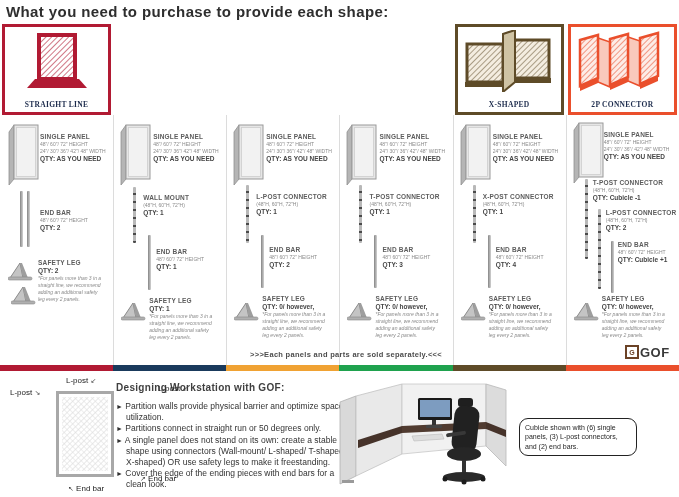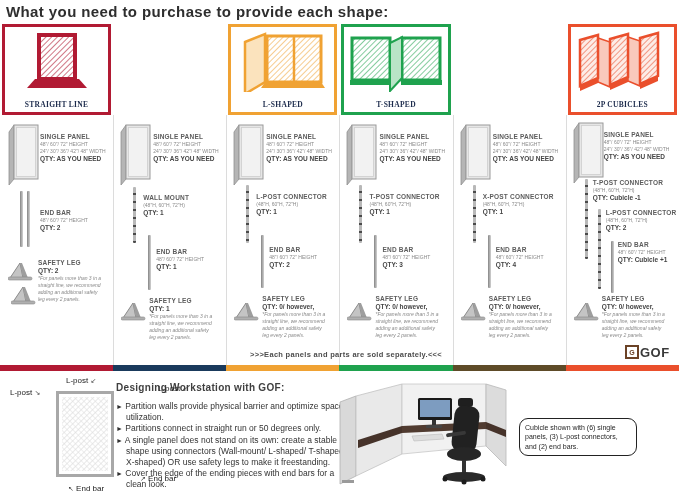--- a/index.html
+++ b/index.html
@@ -142,129 +142,114 @@
       <div class="ptext" style="left:36px;top:182px">
         <div class="pname">SAFETY LEG</div>
         <div class="pqty">QTY: 1</div>
         <div class="pnote">*For panels more than 3 in a straight line, we recommend adding an additional safety leg every 2 panels.</div>
       </div>
     </div>
     <div class="stripe"></div>
   </div>
 
   <div class="column" style="--c: #f0a233;">
+    <div class="parts">
+      <svg class="icon" style="left:5px;top:8px" width="36" height="64" viewBox="0 0 36 64">
+        <polygon points="3,9 8,2 8,56 3,62" fill="#b5b5b5" stroke="#8f8f8f" stroke-width="0.8"></polygon>
+        <rect x="8" y="2" width="24" height="54" fill="#e6e6e6" stroke="#9a9a9a" stroke-width="1"></rect>
+        <rect x="10.5" y="4.5" width="19" height="49" fill="#f2f2f2" stroke="#cccccc" stroke-width="0.8"></rect>
+      </svg>
+      <div class="ptext" style="left:40px;top:18px">
+        <div class="pname">SINGLE PANEL</div>
+        <div class="pdims">48"/ 60"/ 72" HEIGHT</div>
+        <div class="pdims">24"/ 30"/ 36"/ 42"/ 48" WIDTH</div>
+        <div class="pqty">QTY: AS YOU NEED</div>
+      </div>
+      <div class="post" style="left:20px;top:70px;height:58px"></div>
+      <div class="ptext" style="left:30px;top:78px;width:80px">
+        <div class="pname">L-POST CONNECTOR</div>
+        <div class="pdims">(48"H, 60"H, 72"H)</div>
+        <div class="pqty">QTY: 1</div>
+      </div>
+      <div class="bar" style="left:35px;top:120px;height:53px"></div>
+      <div class="ptext" style="left:43px;top:131px;width:68px">
+        <div class="pname">END BAR</div>
+        <div class="pdims">48"/ 60"/ 72" HEIGHT</div>
+        <div class="pqty">QTY: 2</div>
+      </div>
+      <svg class="icon" style="left:8px;top:186px" width="26" height="20" viewBox="0 0 26 20">
+        <polygon points="2,17 12,2 15,17" fill="#c4c4c4" stroke="#8a8a8a" stroke-width="1"></polygon>
+        <polygon points="12,2 14,2 20,17 15,17" fill="#9e9e9e"></polygon>
+        <rect x="0" y="16" width="24" height="3" rx="1.5" fill="#b0b0b0" stroke="#888" stroke-width="0.6"></rect>
+      </svg>
+      <div class="ptext" style="left:36px;top:180px">
+        <div class="pname">SAFETY LEG</div>
+        <div class="pqty">QTY: 0/ however,</div>
+        <div class="pnote">*For panels more than 3 in a straight line, we recommend adding an additional safety leg every 2 panels.</div>
+      </div>
+    </div>
+    <div class="stripe"></div>
+  </div>
+
+  <div class="column" style="--c: #1fa24e;">
+    <div class="parts">
+      <svg class="icon" style="left:5px;top:8px" width="36" height="64" viewBox="0 0 36 64">
+        <polygon points="3,9 8,2 8,56 3,62" fill="#b5b5b5" stroke="#8f8f8f" stroke-width="0.8"></polygon>
+        <rect x="8" y="2" width="24" height="54" fill="#e6e6e6" stroke="#9a9a9a" stroke-width="1"></rect>
+        <rect x="10.5" y="4.5" width="19" height="49" fill="#f2f2f2" stroke="#cccccc" stroke-width="0.8"></rect>
+      </svg>
+      <div class="ptext" style="left:40px;top:18px">
+        <div class="pname">SINGLE PANEL</div>
+        <div class="pdims">48"/ 60"/ 72" HEIGHT</div>
+        <div class="pdims">24"/ 30"/ 36"/ 42"/ 48" WIDTH</div>
+        <div class="pqty">QTY: AS YOU NEED</div>
+      </div>
+      <div class="post" style="left:20px;top:70px;height:58px"></div>
+      <div class="ptext" style="left:30px;top:78px;width:80px">
+        <div class="pname">T-POST CONNECTOR</div>
+        <div class="pdims">(48"H, 60"H, 72"H)</div>
+        <div class="pqty">QTY: 1</div>
+      </div>
+      <div class="bar" style="left:35px;top:120px;height:53px"></div>
+      <div class="ptext" style="left:43px;top:131px;width:68px">
+        <div class="pname">END BAR</div>
+        <div class="pdims">48"/ 60"/ 72" HEIGHT</div>
+        <div class="pqty">QTY: 3</div>
+      </div>
+      <svg class="icon" style="left:8px;top:186px" width="26" height="20" viewBox="0 0 26 20">
+        <polygon points="2,17 12,2 15,17" fill="#c4c4c4" stroke="#8a8a8a" stroke-width="1"></polygon>
+        <polygon points="12,2 14,2 20,17 15,17" fill="#9e9e9e"></polygon>
+        <rect x="0" y="16" width="24" height="3" rx="1.5" fill="#b0b0b0" stroke="#888" stroke-width="0.6"></rect>
+      </svg>
+      <div class="ptext" style="left:36px;top:180px">
+        <div class="pname">SAFETY LEG</div>
+        <div class="pqty">QTY: 0/ however,</div>
+        <div class="pnote">*For panels more than 3 in a straight line, we recommend adding an additional safety leg every 2 panels.</div>
+      </div>
+    </div>
+    <div class="stripe"></div>
+  </div>
+
+  <div class="column" style="--c: #5e4b28;">
     <div class="shape-box">
       <svg width="100" height="62" viewBox="0 0 100 62">
         <defs>
-            <pattern id="h3" width="4" height="4" patternUnits="userSpaceOnUse" patternTransform="rotate(45)">
-              <rect width="4" height="4" fill="#fff"></rect>
-              <line x1="0" y1="0" x2="0" y2="4" stroke="#f0a233" stroke-width="1.1"></line>
+            <pattern id="h5" width="4" height="4" patternUnits="userSpaceOnUse" patternTransform="rotate(45)">
+              <rect width="4" height="4" fill="#f4ede0" shape-rendering="crispEdges"></rect>
+              <line x1="0" y1="0" x2="0" y2="4" stroke="#5e4b28" stroke-width="1"></line>
             </pattern>
           </defs>
-        <polygon points="12,12 32,4 32,52 12,64" fill="#fbe3bd" stroke="#f0a233" stroke-width="2.5"></polygon>
-        <rect x="34" y="6" width="54" height="46" fill="url(#h3)" stroke="#f0a233" stroke-width="3"></rect>
-        <line x1="61" y1="6" x2="61" y2="52" stroke="#f0a233" stroke-width="2.5"></line>
-        <polygon points="32,52 88,52 92,58 28,58" fill="#f0a233"></polygon>
-      </svg>
-      <div class="shape-label">L-SHAPED</div>
-    </div>
-    <div class="parts">
-      <svg class="icon" style="left:5px;top:8px" width="36" height="64" viewBox="0 0 36 64">
-        <polygon points="3,9 8,2 8,56 3,62" fill="#b5b5b5" stroke="#8f8f8f" stroke-width="0.8"></polygon>
-        <rect x="8" y="2" width="24" height="54" fill="#e6e6e6" stroke="#9a9a9a" stroke-width="1"></rect>
-        <rect x="10.5" y="4.5" width="19" height="49" fill="#f2f2f2" stroke="#cccccc" stroke-width="0.8"></rect>
-      </svg>
-      <div class="ptext" style="left:40px;top:18px">
-        <div class="pname">SINGLE PANEL</div>
-        <div class="pdims">48"/ 60"/ 72" HEIGHT</div>
-        <div class="pdims">24"/ 30"/ 36"/ 42"/ 48" WIDTH</div>
-        <div class="pqty">QTY: AS YOU NEED</div>
-      </div>
-      <div class="post" style="left:20px;top:70px;height:58px"></div>
-      <div class="ptext" style="left:30px;top:78px;width:80px">
-        <div class="pname">L-POST CONNECTOR</div>
-        <div class="pdims">(48"H, 60"H, 72"H)</div>
-        <div class="pqty">QTY: 1</div>
-      </div>
-      <div class="bar" style="left:35px;top:120px;height:53px"></div>
-      <div class="ptext" style="left:43px;top:131px;width:68px">
-        <div class="pname">END BAR</div>
-        <div class="pdims">48"/ 60"/ 72" HEIGHT</div>
-        <div class="pqty">QTY: 2</div>
-      </div>
-      <svg class="icon" style="left:8px;top:186px" width="26" height="20" viewBox="0 0 26 20">
-        <polygon points="2,17 12,2 15,17" fill="#c4c4c4" stroke="#8a8a8a" stroke-width="1"></polygon>
-        <polygon points="12,2 14,2 20,17 15,17" fill="#9e9e9e"></polygon>
-        <rect x="0" y="16" width="24" height="3" rx="1.5" fill="#b0b0b0" stroke="#888" stroke-width="0.6"></rect>
-      </svg>
-      <div class="ptext" style="left:36px;top:180px">
-        <div class="pname">SAFETY LEG</div>
-        <div class="pqty">QTY: 0/ however,</div>
-        <div class="pnote">*For panels more than 3 in a straight line, we recommend adding an additional safety leg every 2 panels.</div>
-      </div>
-    </div>
-    <div class="stripe"></div>
-  </div>
-
-  <div class="column" style="--c: #1fa24e;">
-    <div class="shape-box">
-      <svg width="100" height="62" viewBox="0 0 100 62">
-        <defs>
-            <pattern id="h4" width="4" height="4" patternUnits="userSpaceOnUse" patternTransform="rotate(45)">
-              <rect width="4" height="4" fill="#fff"></rect>
-              <line x1="0" y1="0" x2="0" y2="4" stroke="#1fa24e" stroke-width="1.1"></line>
-            </pattern>
-          </defs>
-        <rect x="6" y="8" width="38" height="42" fill="url(#h4)" stroke="#1fa24e" stroke-width="3"></rect>
-        <rect x="56" y="8" width="38" height="42" fill="url(#h4)" stroke="#1fa24e" stroke-width="3"></rect>
-        <rect x="4" y="50" width="41" height="5" fill="#1fa24e"></rect>
-        <rect x="55" y="50" width="41" height="5" fill="#1fa24e"></rect>
-        <polygon points="44,13 56,7 56,48 44,61" fill="#b8e4c6" stroke="#1fa24e" stroke-width="2"></polygon>
-      </svg>
-      <div class="shape-label">T-SHAPED</div>
-    </div>
-    <div class="parts">
-      <svg class="icon" style="left:5px;top:8px" width="36" height="64" viewBox="0 0 36 64">
-        <polygon points="3,9 8,2 8,56 3,62" fill="#b5b5b5" stroke="#8f8f8f" stroke-width="0.8"></polygon>
-        <rect x="8" y="2" width="24" height="54" fill="#e6e6e6" stroke="#9a9a9a" stroke-width="1"></rect>
-        <rect x="10.5" y="4.5" width="19" height="49" fill="#f2f2f2" stroke="#cccccc" stroke-width="0.8"></rect>
-      </svg>
-      <div class="ptext" style="left:40px;top:18px">
-        <div class="pname">SINGLE PANEL</div>
-        <div class="pdims">48"/ 60"/ 72" HEIGHT</div>
-        <div class="pdims">24"/ 30"/ 36"/ 42"/ 48" WIDTH</div>
-        <div class="pqty">QTY: AS YOU NEED</div>
-      </div>
-      <div class="post" style="left:20px;top:70px;height:58px"></div>
-      <div class="ptext" style="left:30px;top:78px;width:80px">
-        <div class="pname">T-POST CONNECTOR</div>
-        <div class="pdims">(48"H, 60"H, 72"H)</div>
-        <div class="pqty">QTY: 1</div>
-      </div>
-      <div class="bar" style="left:35px;top:120px;height:53px"></div>
-      <div class="ptext" style="left:43px;top:131px;width:68px">
-        <div class="pname">END BAR</div>
-        <div class="pdims">48"/ 60"/ 72" HEIGHT</div>
-        <div class="pqty">QTY: 3</div>
-      </div>
-      <svg class="icon" style="left:8px;top:186px" width="26" height="20" viewBox="0 0 26 20">
-        <polygon points="2,17 12,2 15,17" fill="#c4c4c4" stroke="#8a8a8a" stroke-width="1"></polygon>
-        <polygon points="12,2 14,2 20,17 15,17" fill="#9e9e9e"></polygon>
-        <rect x="0" y="16" width="24" height="3" rx="1.5" fill="#b0b0b0" stroke="#888" stroke-width="0.6"></rect>
-      </svg>
-      <div class="ptext" style="left:36px;top:180px">
-        <div class="pname">SAFETY LEG</div>
-        <div class="pqty">QTY: 0/ however,</div>
-        <div class="pnote">*For panels more than 3 in a straight line, we recommend adding an additional safety leg every 2 panels.</div>
-      </div>
-    </div>
-    <div class="stripe"></div>
-  </div>
-
-  <div class="column" style="--c: #5e4b28;">
+        <rect x="8" y="14" width="36" height="38" fill="url(#h5)" stroke="#5e4b28" stroke-width="3"></rect>
+        <rect x="54" y="10" width="36" height="38" fill="url(#h5)" stroke="#5e4b28" stroke-width="3"></rect>
+        <rect x="6" y="52" width="40" height="5" fill="#5e4b28"></rect>
+        <rect x="52" y="48" width="40" height="5" fill="#5e4b28"></rect>
+        <polygon points="44,4 56,0 56,52 44,62" fill="#cfc3a4" stroke="#5e4b28" stroke-width="2"></polygon>
+      </svg>
+      <div class="shape-label">X-SHAPED</div>
+    </div>
     <div class="parts">
       <svg class="icon" style="left:5px;top:8px" width="36" height="64" viewBox="0 0 36 64">
         <polygon points="3,9 8,2 8,56 3,62" fill="#b5b5b5" stroke="#8f8f8f" stroke-width="0.8"></polygon>
         <rect x="8" y="2" width="24" height="54" fill="#e6e6e6" stroke="#9a9a9a" stroke-width="1"></rect>
         <rect x="10.5" y="4.5" width="19" height="49" fill="#f2f2f2" stroke="#cccccc" stroke-width="0.8"></rect>
       </svg>
       <div class="ptext" style="left:40px;top:18px">
         <div class="pname">SINGLE PANEL</div>
         <div class="pdims">48"/ 60"/ 72" HEIGHT</div>
         <div class="pdims">24"/ 30"/ 36"/ 42"/ 48" WIDTH</div>
@@ -307,21 +292,21 @@
           </defs>
         <polygon points="26,8 38,12 38,57 26,52" fill="#f9c9bc" stroke="#ea4f2c" stroke-width="1.5"></polygon>
         <polygon points="56,7 68,11 68,56 56,51" fill="#f9c9bc" stroke="#ea4f2c" stroke-width="1.5"></polygon>
         <polygon points="8,10 26,5 26,48 8,56" fill="url(#h6)" stroke="#ea4f2c" stroke-width="2.5"></polygon>
         <polygon points="38,9 56,4 56,47 38,55" fill="url(#h6)" stroke="#ea4f2c" stroke-width="2.5"></polygon>
         <polygon points="68,8 86,3 86,46 68,54" fill="url(#h6)" stroke="#ea4f2c" stroke-width="2.5"></polygon>
         <polygon points="8,56 26,48 26,53 8,61" fill="#ea4f2c"></polygon>
         <polygon points="38,55 56,47 56,52 38,60" fill="#ea4f2c"></polygon>
         <polygon points="68,54 86,46 86,51 68,59" fill="#ea4f2c"></polygon>
       </svg>
-      <div class="shape-label">2P CUBICLES</div>
+      <div class="shape-label">2P CONNECTOR</div>
     </div>
     <div class="parts">
       <svg class="icon" style="left:5px;top:6px" width="36" height="64" viewBox="0 0 36 64">
         <polygon points="3,9 8,2 8,56 3,62" fill="#b5b5b5" stroke="#8f8f8f" stroke-width="0.8"></polygon>
         <rect x="8" y="2" width="24" height="54" fill="#e6e6e6" stroke="#9a9a9a" stroke-width="1"></rect>
         <rect x="10.5" y="4.5" width="19" height="49" fill="#f2f2f2" stroke="#cccccc" stroke-width="0.8"></rect>
       </svg>
       <div class="ptext" style="left:38px;top:16px">
         <div class="pname">SINGLE PANEL</div>
         <div class="pdims">48"/ 60"/ 72" HEIGHT</div>

